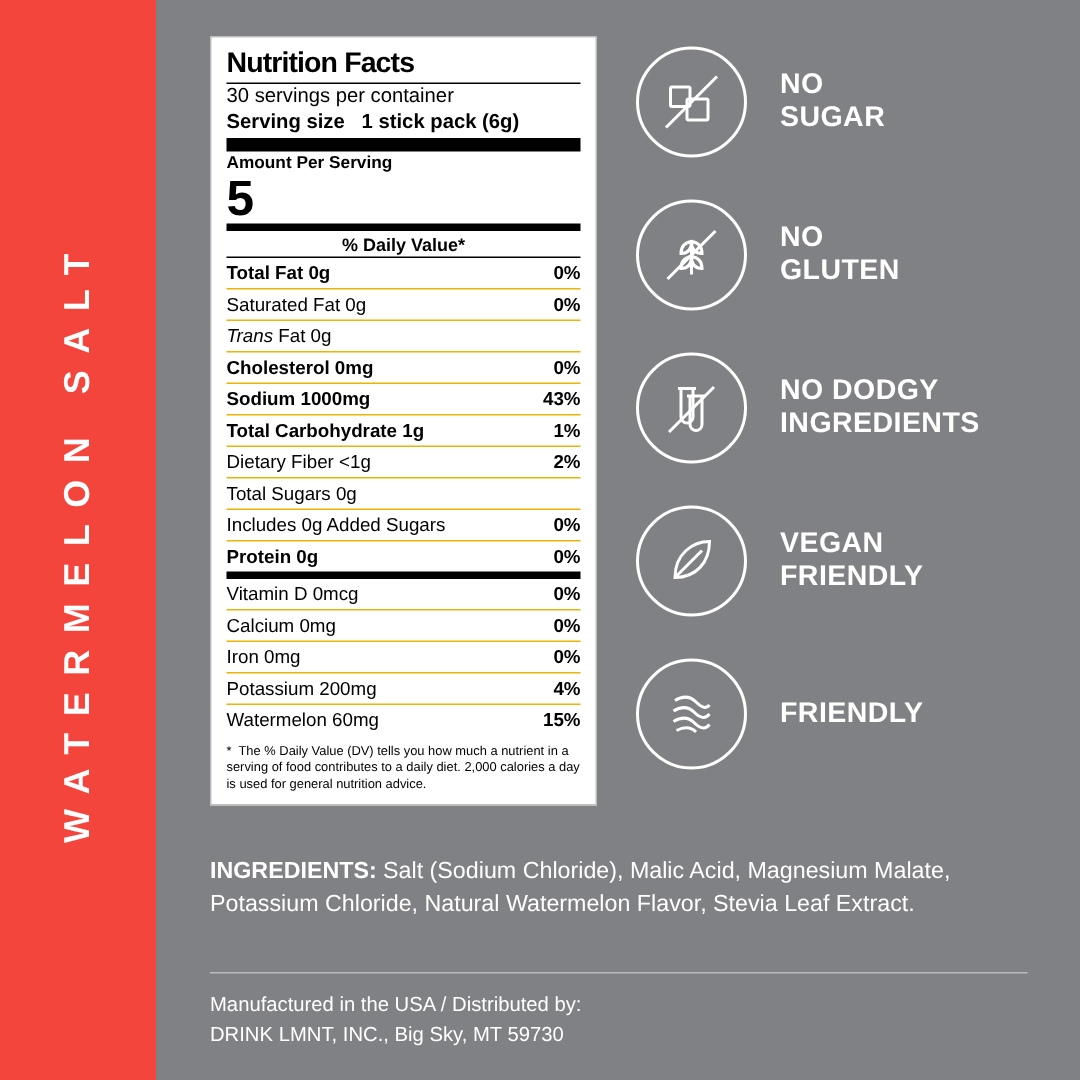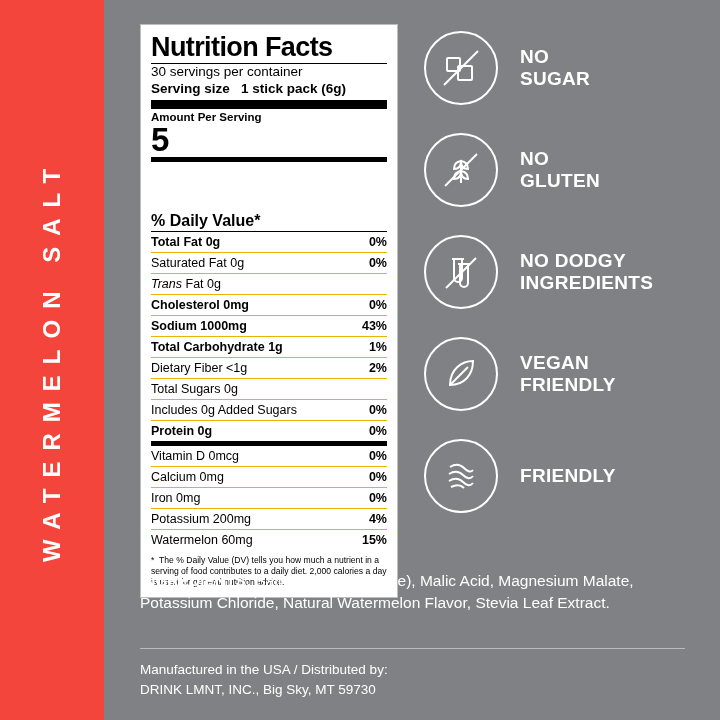--- a/index.html
+++ b/index.html
@@ -47,21 +47,21 @@
     left: 140px;
     top: 24px;
     width: 258px;
     background: #ffffff;
     border: 1px solid #bdbdbd;
     box-sizing: border-box;
     padding: 6px 10px 8px 10px;
     color: #000;
   }
   .nf-title {
-    font-size: 27px;
+    font-size: 19px;
     font-weight: bold;
     line-height: 1.05;
     letter-spacing: -0.6px;
     margin: 2px 0 2px 0;
   }
   .nf-servings {
     font-size: 13.5px;
     line-height: 1.25;
   }
   .nf-servingsize {
@@ -90,25 +90,24 @@
     font-weight: bold;
     letter-spacing: -0.5px;
     line-height: 1;
   }
   .cal-value {
     font-size: 33px;
     font-weight: bold;
     line-height: 1;
   }
   .dv-head {
-    text-align: left;
-    font-size: 16px;
+    text-align: center;
+    font-size: 12px;
     font-weight: bold;
     padding: 2px 0 1px 0;
-    margin-top: 48px;
   }
   table.nf {
     width: 100%;
     border-collapse: collapse;
     font-size: 12.5px;
   }
   table.nf td {
     padding: 3px 0 3px 0;
     border-bottom: 1px solid #eab308;
     vertical-align: baseline;

